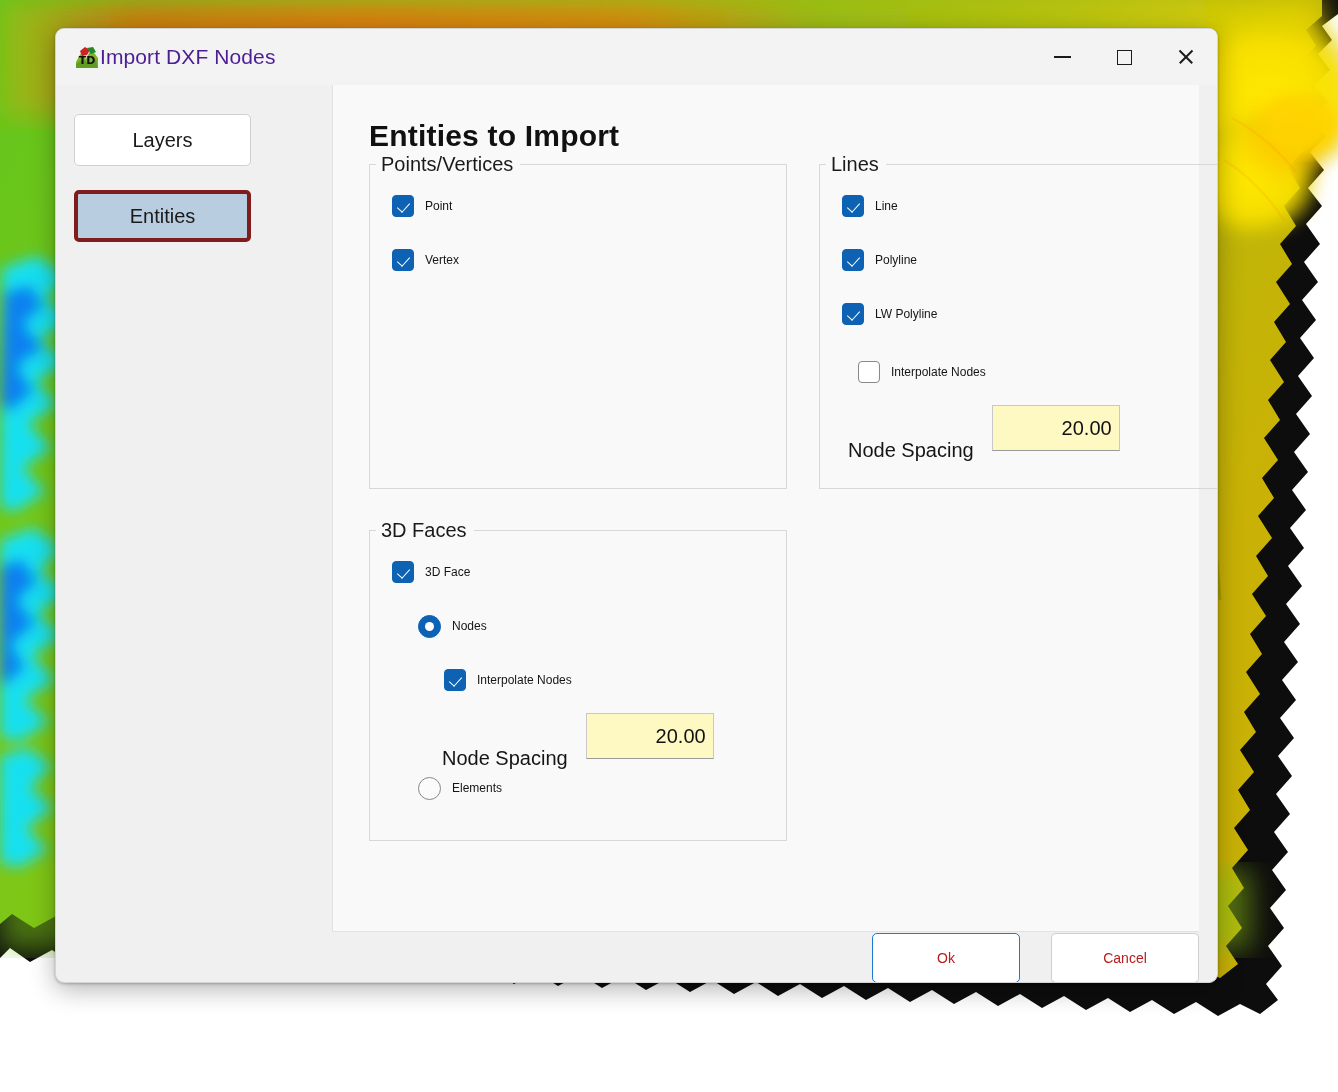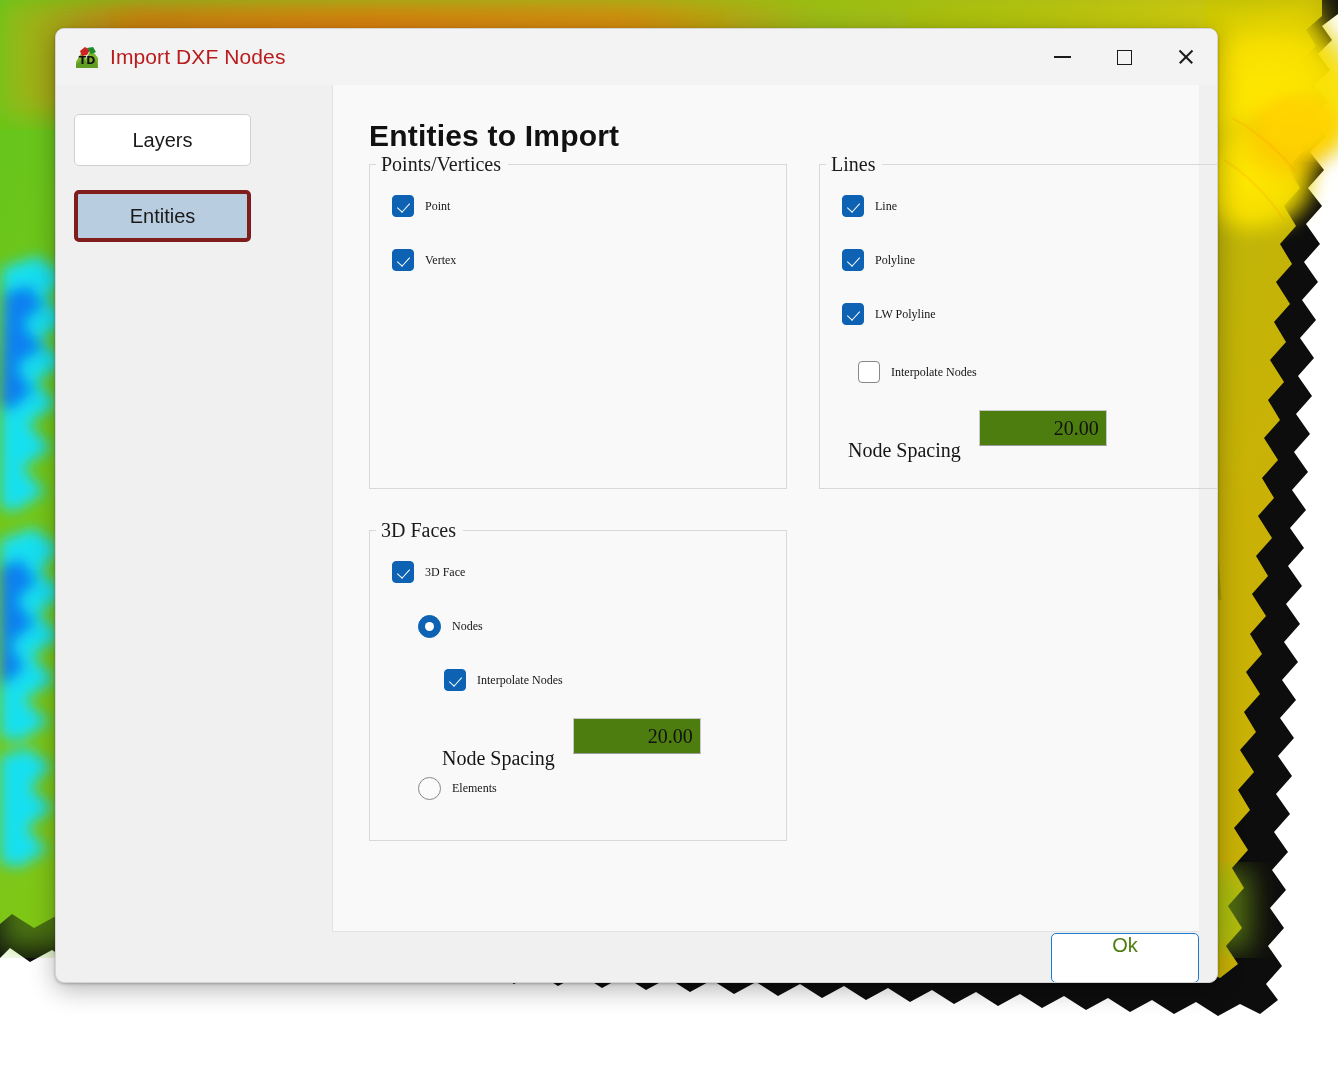--- a/index.html
+++ b/index.html
@@ -41,23 +41,22 @@
     align-items: center;
   }
   .title-icon {
     width: 26px; height: 26px;
     margin-left: 18px;
     flex: 0 0 auto;
     position: relative;
   }
   .title-icon svg { display:block; }
   .title-text {
-    margin-left: 10px;
     font-size: 21px;
-    color: #b91c1c;
+    color: #4c1d95;
     letter-spacing: 0.1px;
     white-space: nowrap;
   }
   .win-controls {
     position: absolute;
     right: 0; top: 0;
     height: 56px;
     display: flex;
   }
   .win-btn {
@@ -127,21 +126,20 @@
   }
 
   
   fieldset.group {
     position: absolute;
     margin: 0;
     border: 1px solid #d8d8d8;
     border-radius: 0;
     padding: 0;
     background: transparent;
-    font-family: Liberation Serif, serif;
   }
   fieldset.group > legend {
     padding: 0 7px 0 5px;
     margin-left: 6px;
     font-size: 20px;
     color: #1a1a1a;
   }
   .grp-inner { padding: 10px 16px 14px 22px; }
 
   #grp-points   { left: 36px;  top: 68px;  width: 418px; height: 336px; }
@@ -200,22 +198,22 @@
     margin-left: -4.5px; margin-top: -4.5px;
     border-radius: 50%;
     background: #ffffff;
   }
 
   
   .spacing-row { display: flex; align-items: center; height: 44px; }
   .spacing-label { font-size: 20px; color: #151515; white-space: nowrap; margin-top: 44px; }
   .num-field {
     margin-left: 18px;
-    width: 128px; height: 36px;
-    background: #4d7c0f;
+    width: 128px; height: 46px;
+    background: #fef9c3;
     border: 1px solid #c8c8c8;
     border-bottom-color: #9a9a9a;
     display: flex; align-items: center; justify-content: flex-end;
     padding-right: 7px;
     font-size: 20px;
     color: #111;
     cursor: text;
   }
 
   
@@ -229,23 +227,23 @@
     left: 0; right: 0; bottom: 0;
     height: calc(955px - 56px - 847px);
     display: flex;
     align-items: center;
     justify-content: flex-end;
     padding-right: 18px;
   }
   .btn {
     height: 50px;
     min-width: 148px;
-    display: flex; justify-content: center;
-    font-size: 20px;
-    color: #4d7c0f;
+    display: flex; align-items: center; justify-content: center;
+    font-size: 14px;
+    color: #b91c1c;
     background: #ffffff;
     border: 1px solid #cfcfcf;
     border-bottom-color: #bdbdbd;
     border-radius: 5px;
     margin-left: 31px;
     cursor: default;
   }
   .btn.primary { border: 1.6px solid #1e7ad1; }
 </style>
 </head>
@@ -478,17 +476,20 @@
             </div>
           </fieldset>
 
         </div>
       </div>
 
       <div class="footer">
         <div class="btn primary">
           <span>Ok</span>
         </div>
+        <div class="btn">
+          <span>Cancel</span>
+        </div>
       </div>
 
     </div>
   </div>
 </div>
 
 </body></html>

